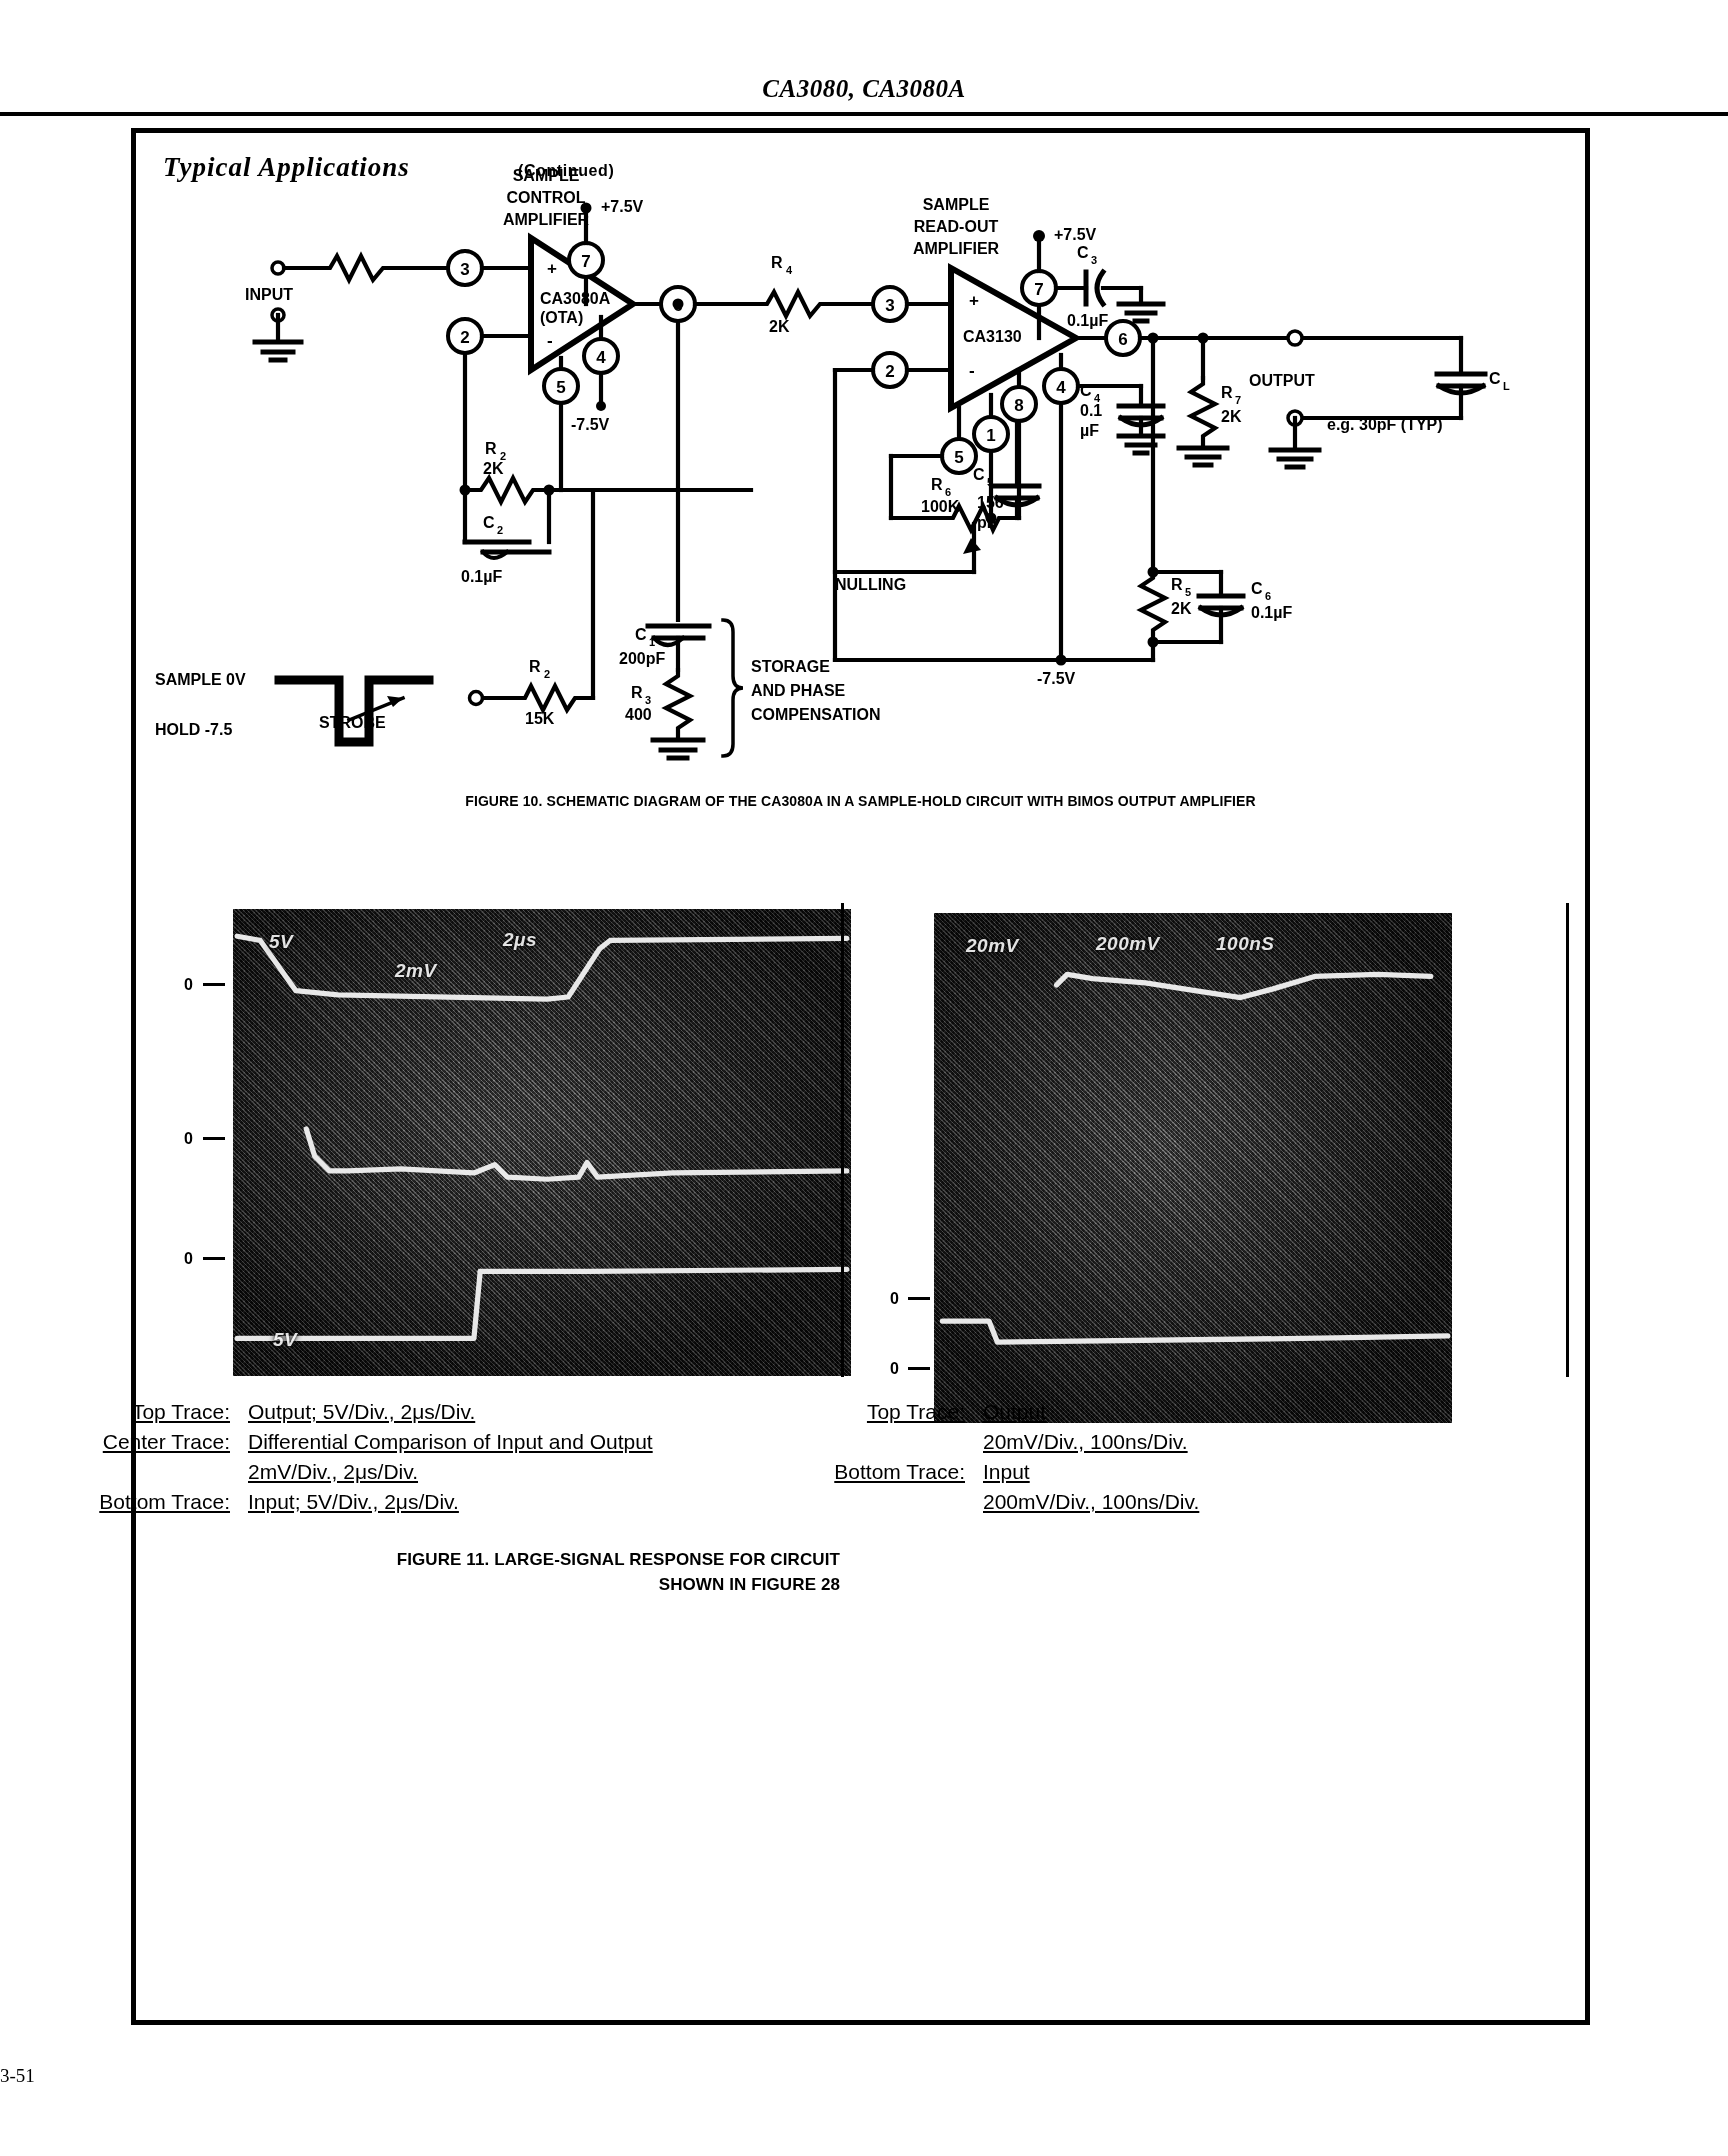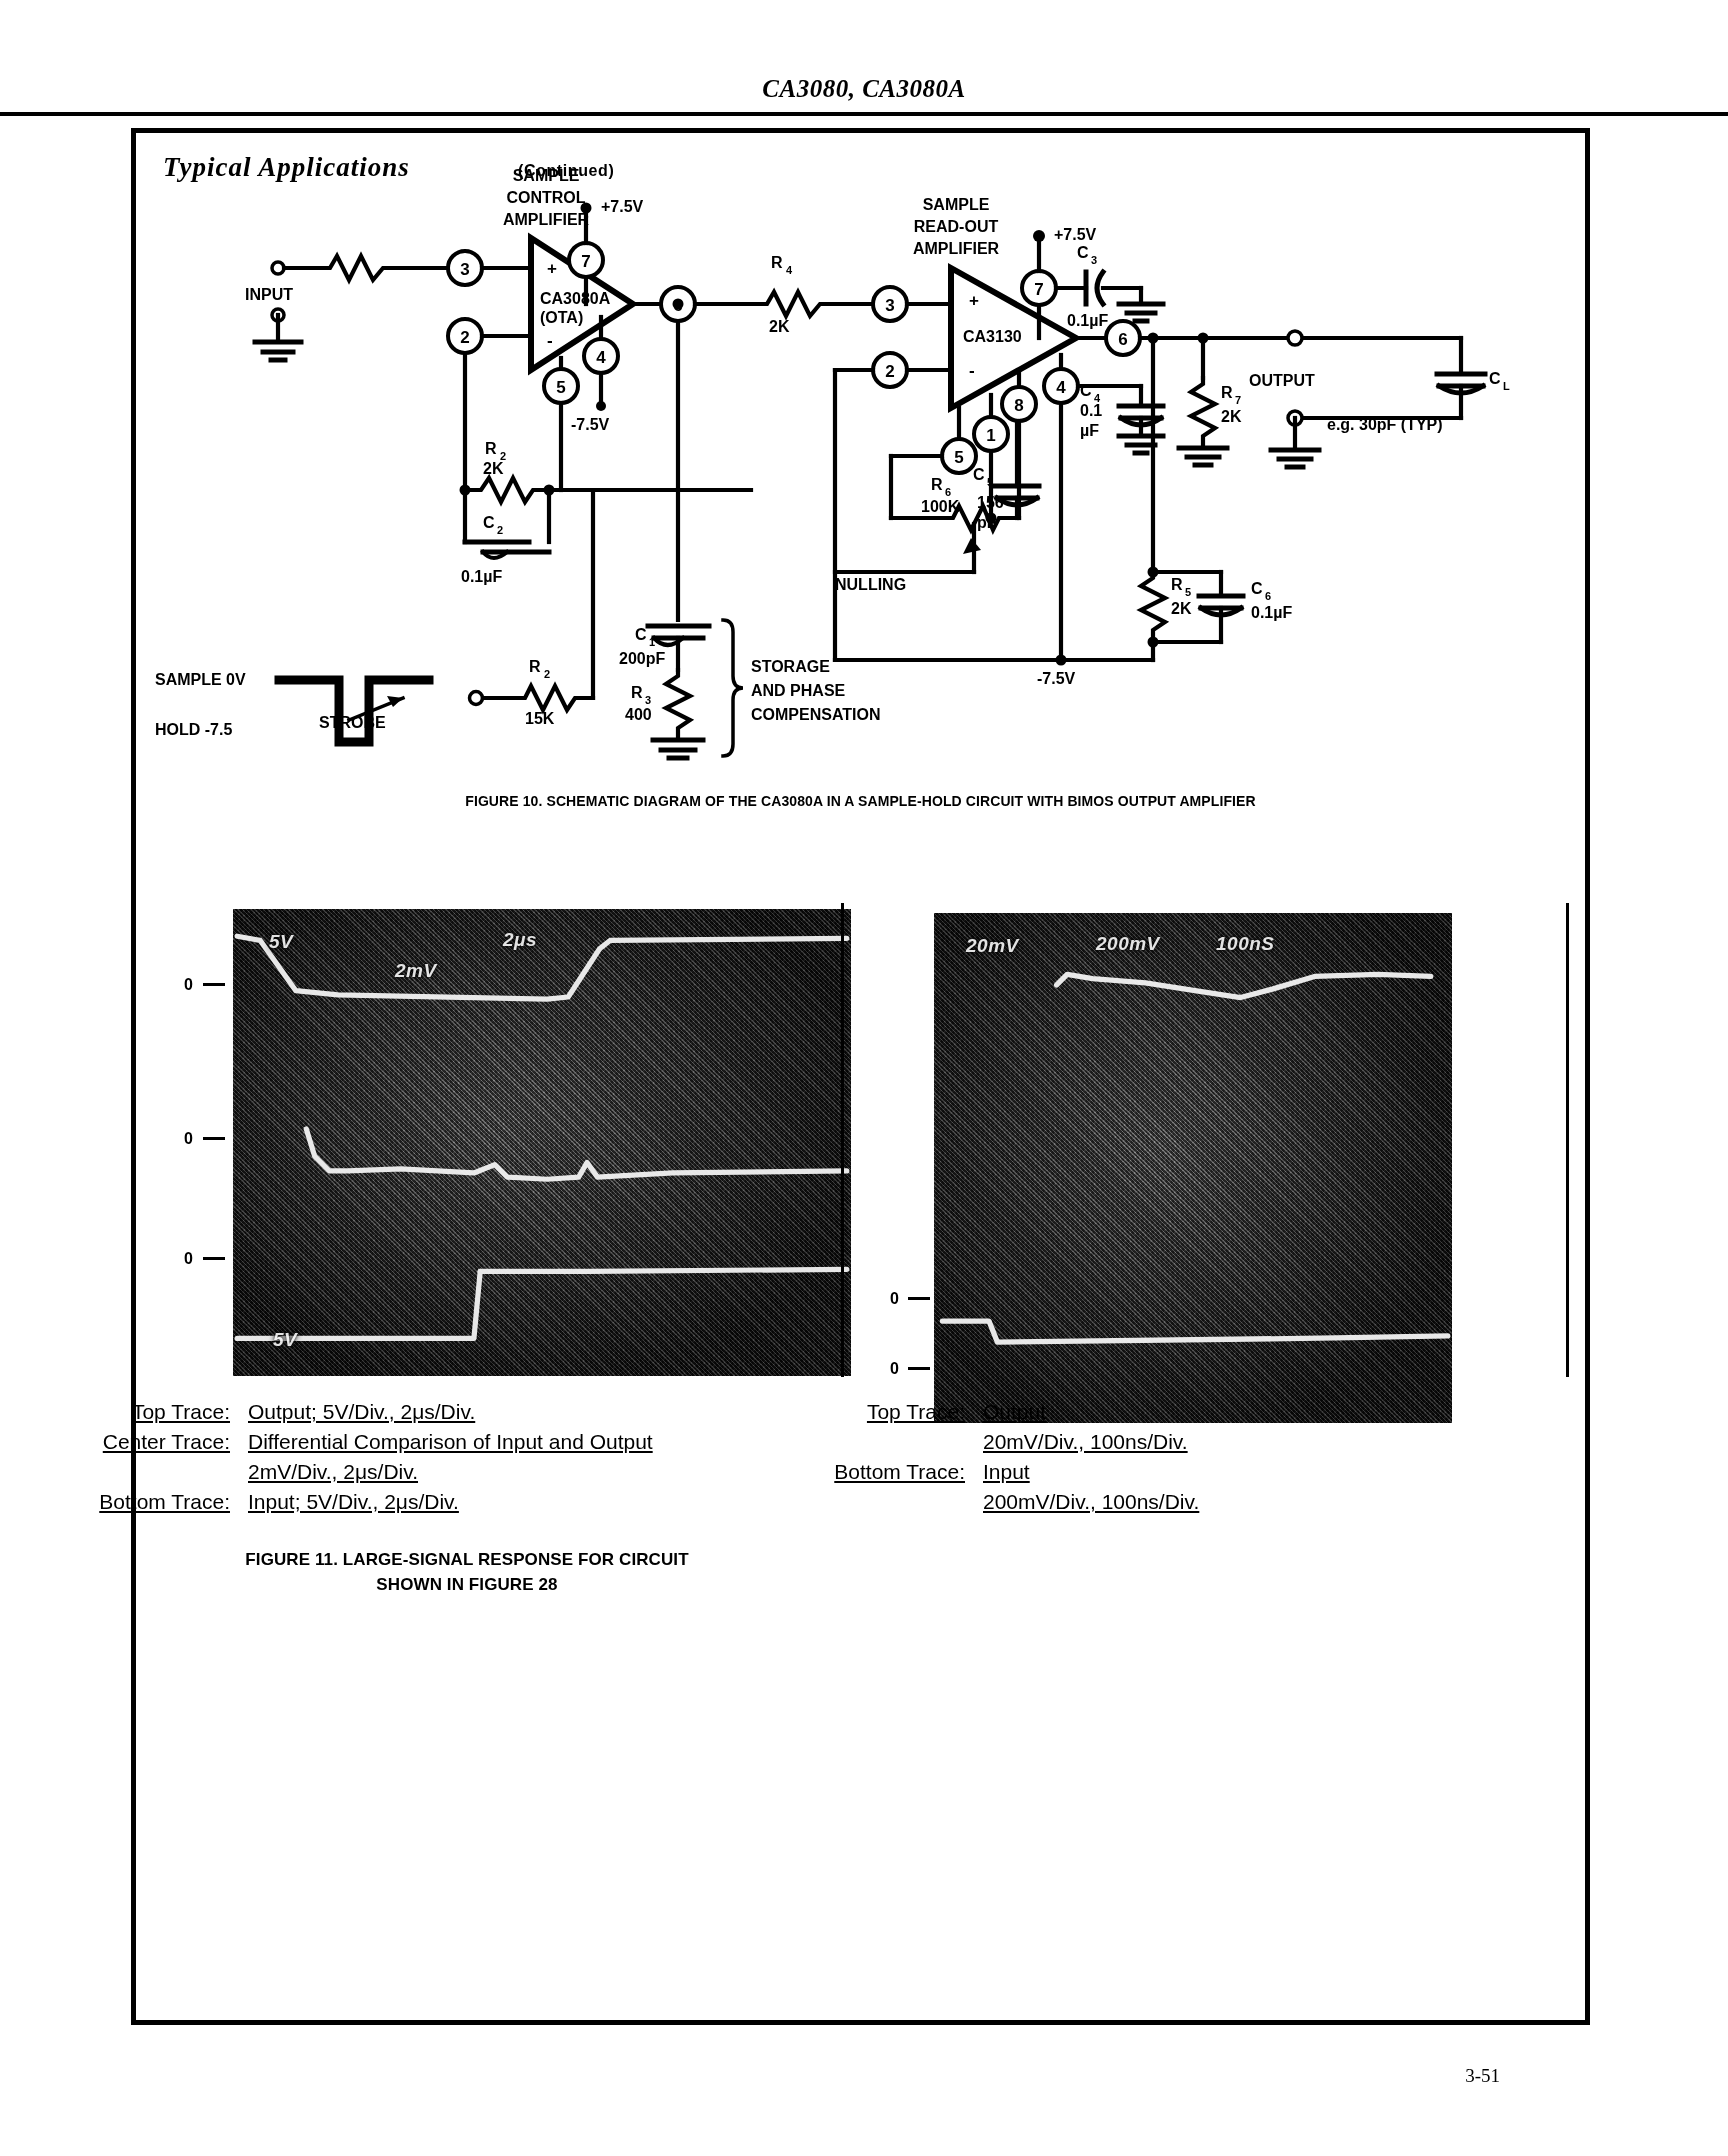--- a/index.html
+++ b/index.html
@@ -85,21 +85,21 @@
   .legend .lbl{width:175px;text-align:right;padding-right:18px;flex:none;}
   .legend .val{flex:1;}
   .legend .cont{margin-left:193px;}
 
   .fig-cap{
     position:absolute;text-align:center;font-weight:bold;font-size:17px;
     line-height:1.45;letter-spacing:.1px;
   }
 
   .pagenum{
-    position:absolute;top:2065px;left:0;width:1500px;text-align:right;
+    position:absolute;top:2065px;left:0;width:1500px;text-align:left;
     font-size:19px;font-family:"Liberation Serif",serif;
   }
 </style>
 </head>
 <body>
 
 <div class="page">
 
   <div class="hdr-title">CA3080, CA3080A</div>
   <div class="hdr-rule"></div>
@@ -522,20 +522,20 @@
       <div class="val">Output</div>
     </div>
     <div class="cont">20mV/Div., 100ns/Div.</div>
     <div class="row" style="margin-top:6px">
       <div class="lbl">Bottom Trace:</div>
       <div class="val">Input</div>
     </div>
     <div class="cont">200mV/Div., 100ns/Div.</div>
   </div>
 
-  <div class="fig-cap" style="left:107px;top:1548px;width:720px;">
+  <div class="fig-cap" style="left:120px;top:1548px;width:720px;text-align:right;">
     <div>FIGURE 11.  LARGE-SIGNAL RESPONSE FOR CIRCUIT</div>
     <div>SHOWN IN FIGURE 28</div>
   </div>
 
   <div class="pagenum">3-51</div>
 
 </div>
 
 </body></html>

